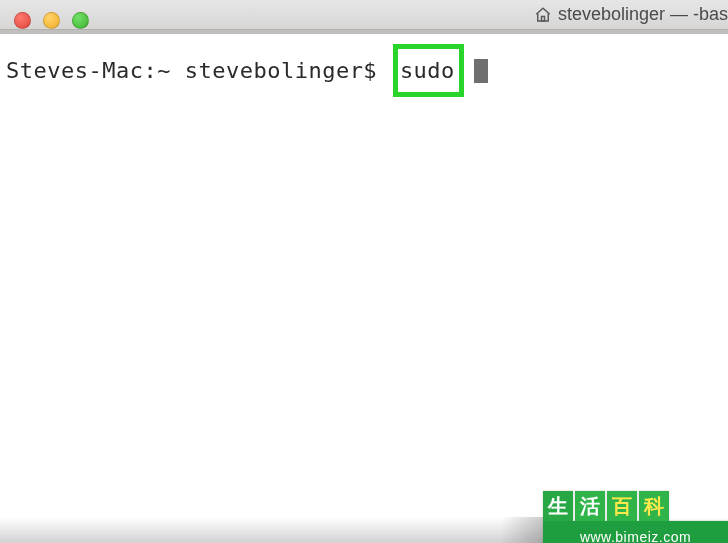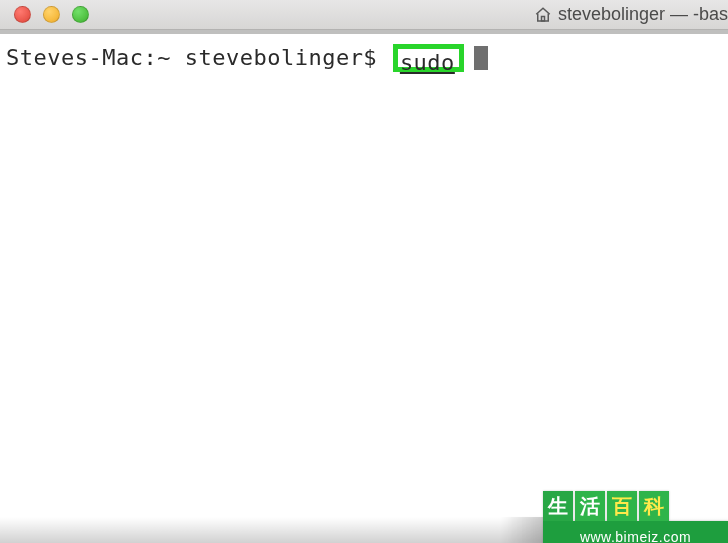--- a/index.html
+++ b/index.html
@@ -11,21 +11,21 @@
   }
   .window {
     position: absolute;
     top: 0; left: 0; right: 0; bottom: 0;
   }
   .titlebar {
     height: 30px;
     background: linear-gradient(to bottom, #e7e6e6 0%, #d7d6d5 100%);
     border-bottom: 1px solid #b3b2b1;
     display: flex;
-    align-items: center;
+    align-items: flex-end;
     position: relative;
   }
   .traffic-lights {
     display: flex;
     align-items: center;
     gap: 12px;
     padding-left: 14px;
   }
   .tl {
     width: 17px; height: 17px;
@@ -66,27 +66,26 @@
     letter-spacing: 0.5px;
   }
   .prompt-line {
     display: flex;
     align-items: center;
     flex-wrap: nowrap;
     white-space: pre;
   }
   .highlight-box {
     display: inline-flex;
-    align-items: flex-start;
+    align-items: center;
     background: #ffffff;
     border: 5px solid #29d52b;
     padding: 0 4px 0 2px;
     margin-left: 2px;
-    height: 28px;
-    text-decoration: underline;
+    height: 53px;
   }
   .cursor-block {
     display: inline-block;
     width: 14px;
     height: 24px;
     background: #6f6f6f;
     margin-left: 10px;
   }
   
   .watermark {

